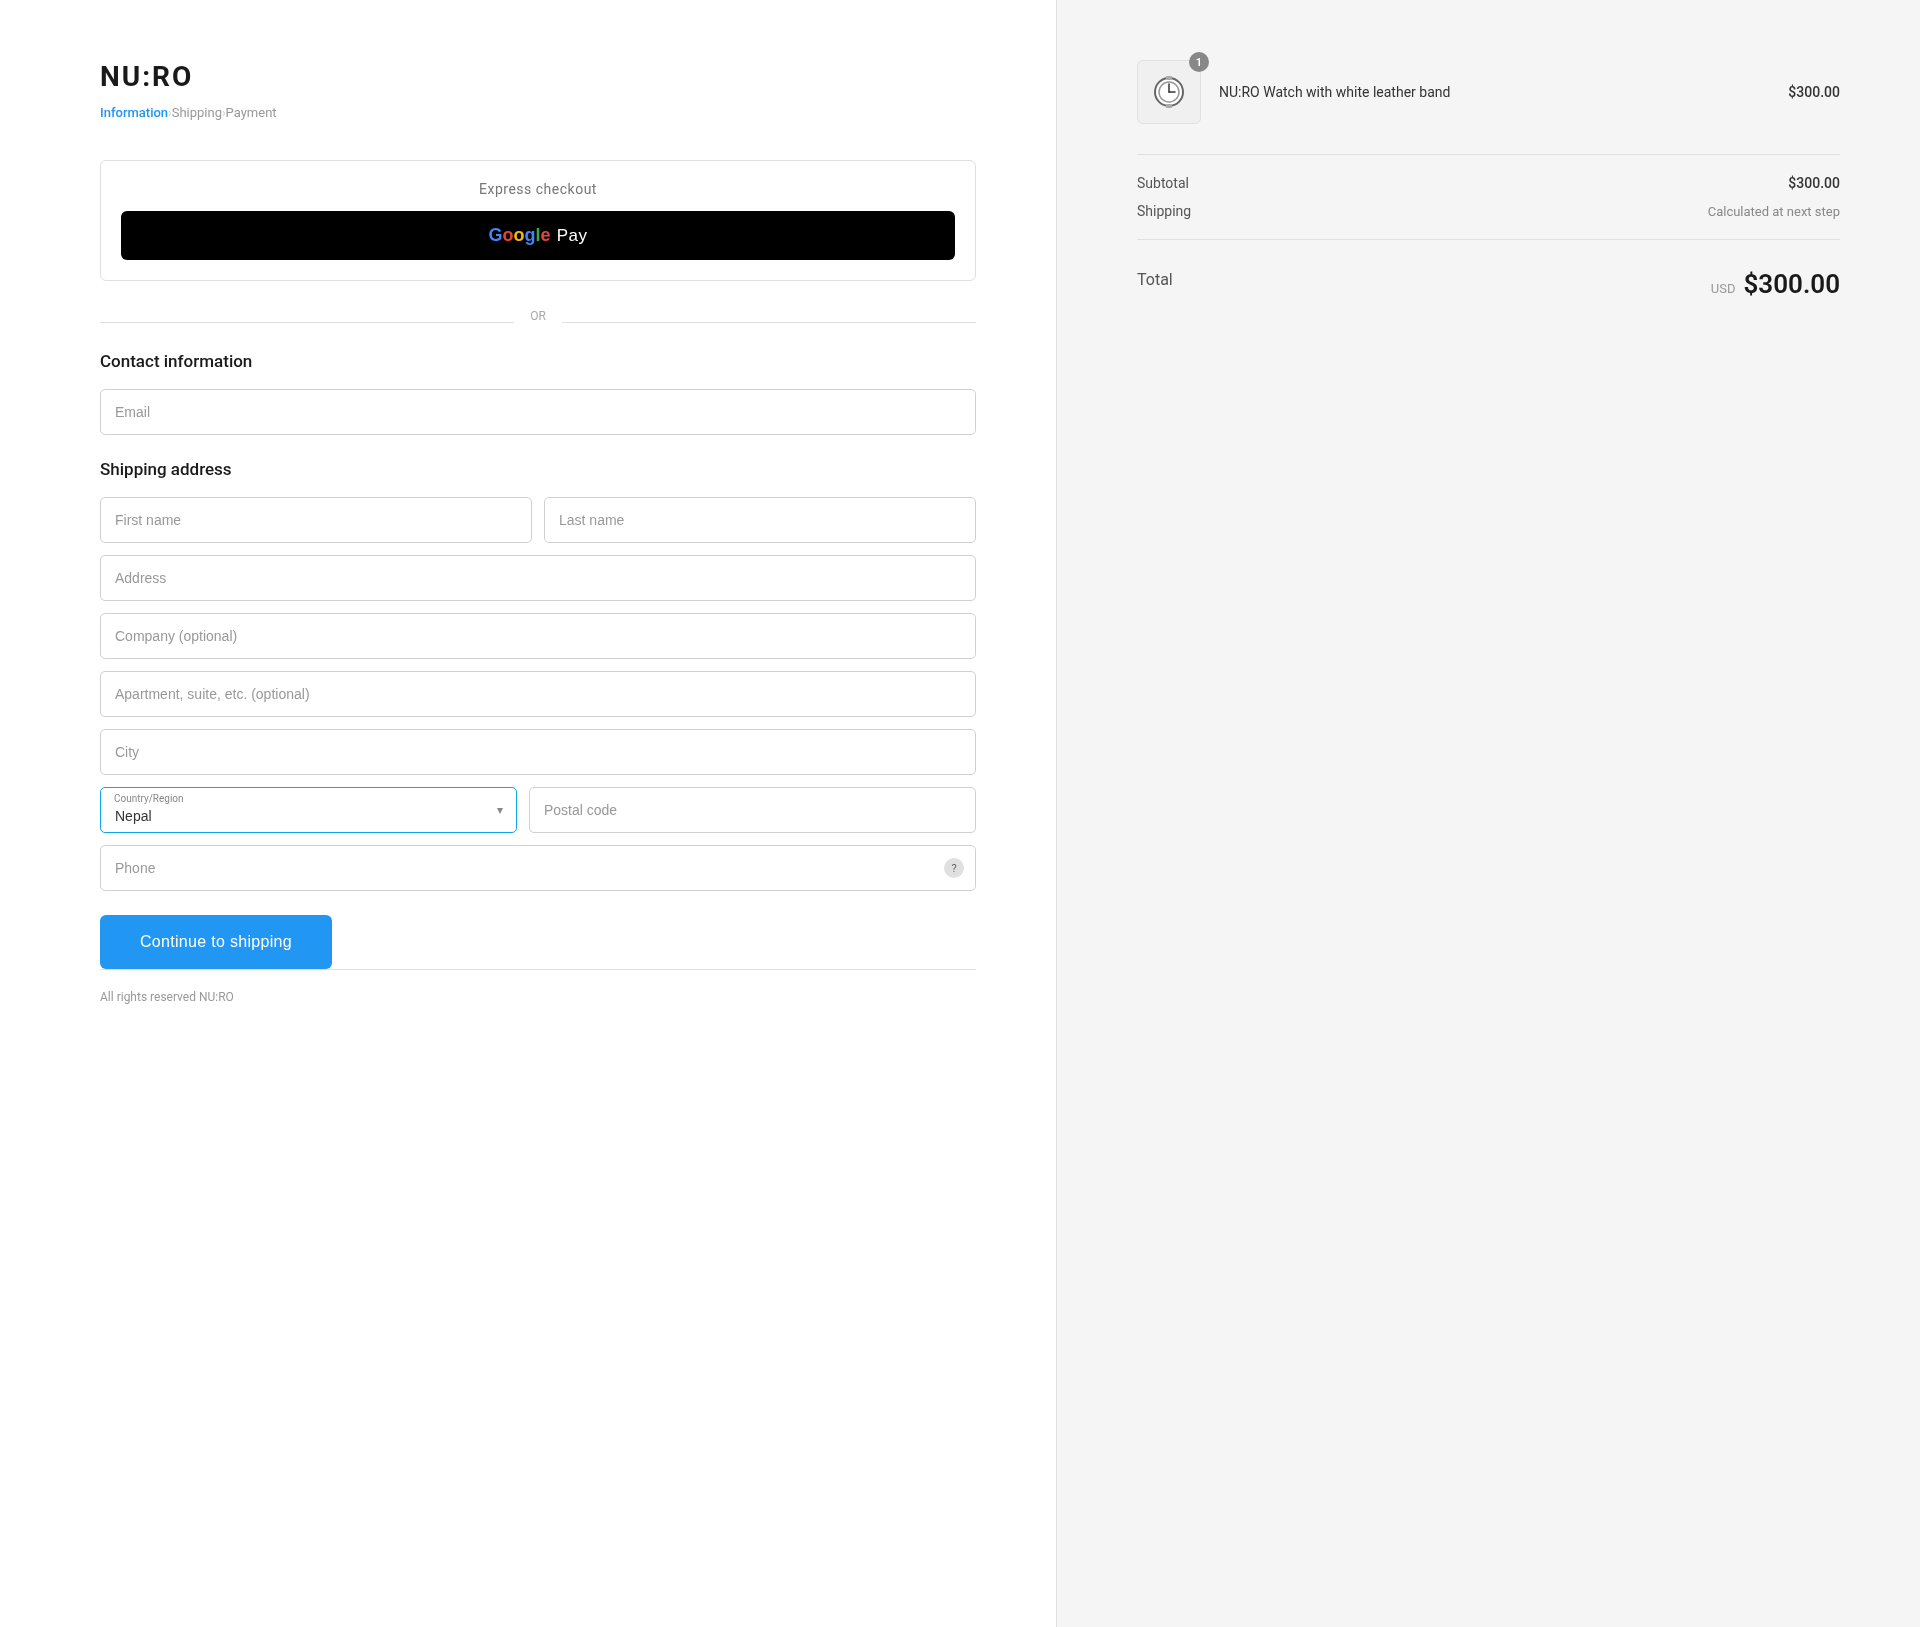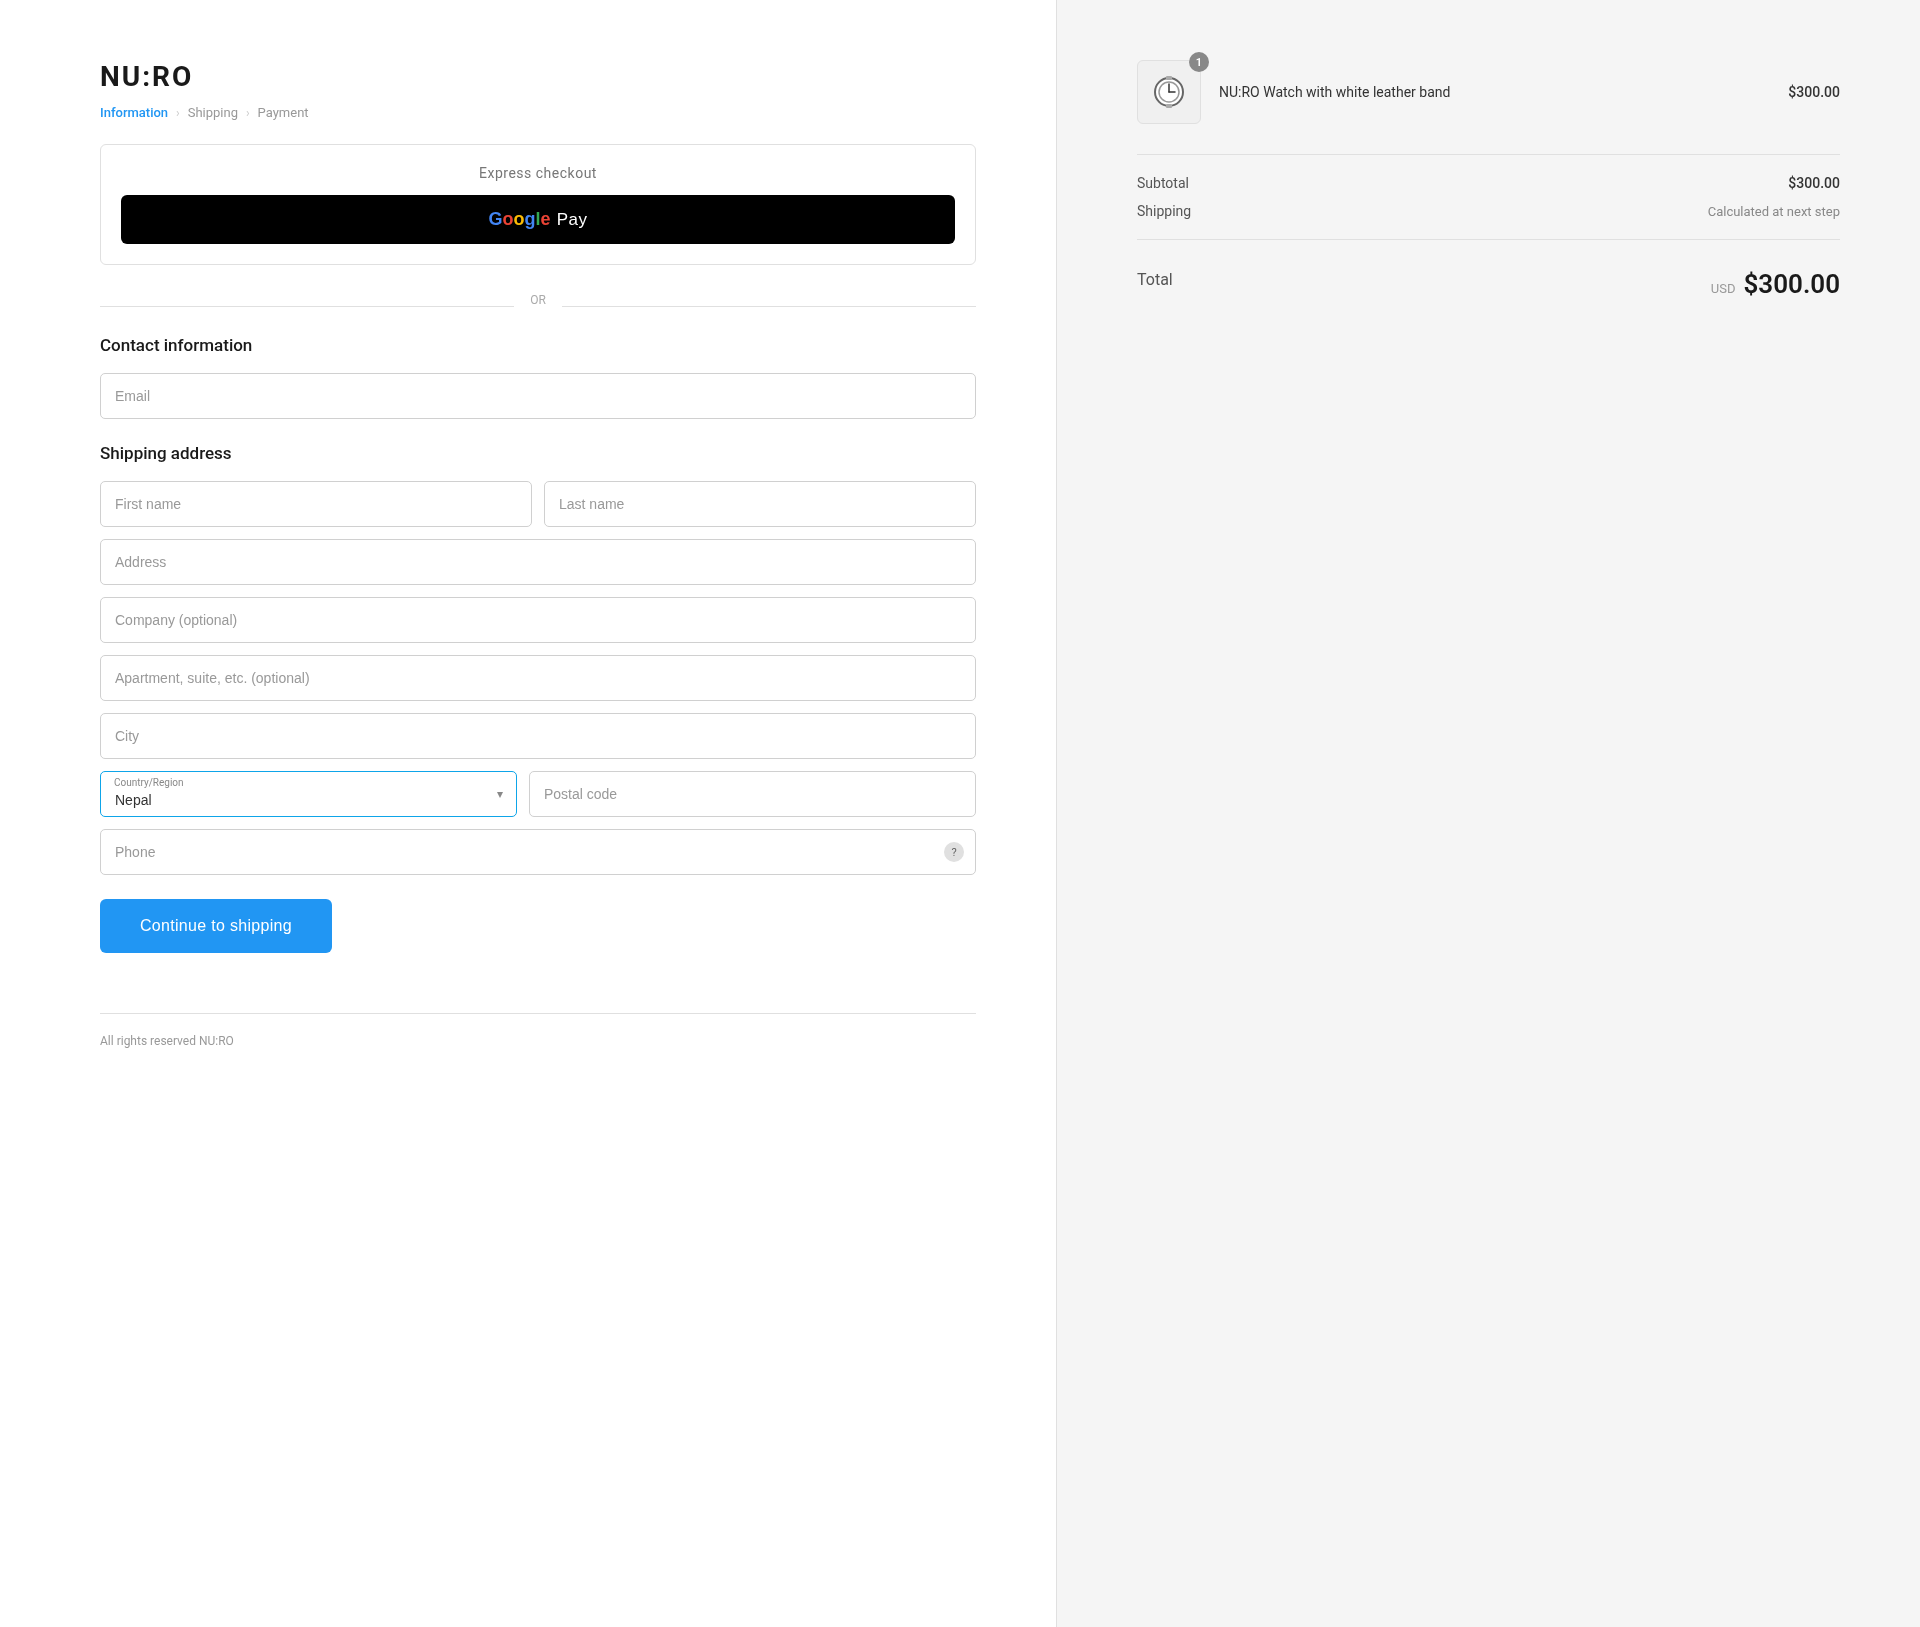--- a/index.html
+++ b/index.html
@@ -34,23 +34,22 @@
       font-size: 28px;
       font-weight: 700;
       letter-spacing: 2px;
       color: #1a1a1a;
       margin-bottom: 12px;
     }
 
     .breadcrumb {
       display: flex;
       align-items: center;
-      gap: 8px;
       font-size: 13px;
-      margin-bottom: 24px;
+      margin-bottom: 40px;
       color: #999;
     }
 
     .breadcrumb-item-active {
       color: #2196f3;
       font-weight: 500;
     }
 
     .breadcrumb-separator {
       color: #ccc;
@@ -232,21 +231,20 @@
       border-radius: 6px;
       padding: 18px 40px;
       font-size: 16px;
       font-weight: 500;
       cursor: pointer;
       letter-spacing: 0.3px;
       transition: background 0.2s;
     }
 
     .footer-text {
-      margin-top: 60px;
       padding-top: 20px;
       border-top: 1px solid #e0e0e0;
       font-size: 12px;
       color: #999;
     }
 
     
     .product-item {
       display: flex;
       align-items: center;

